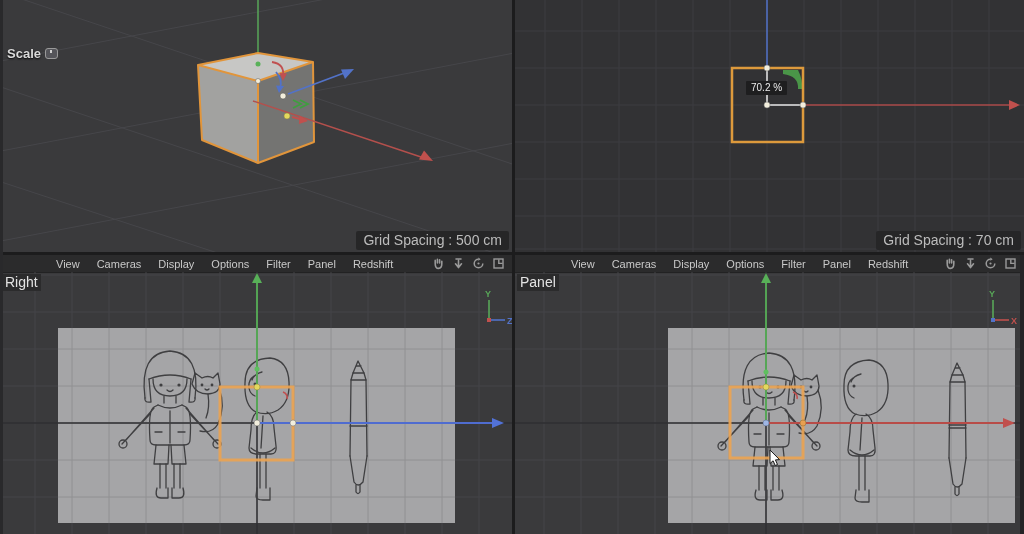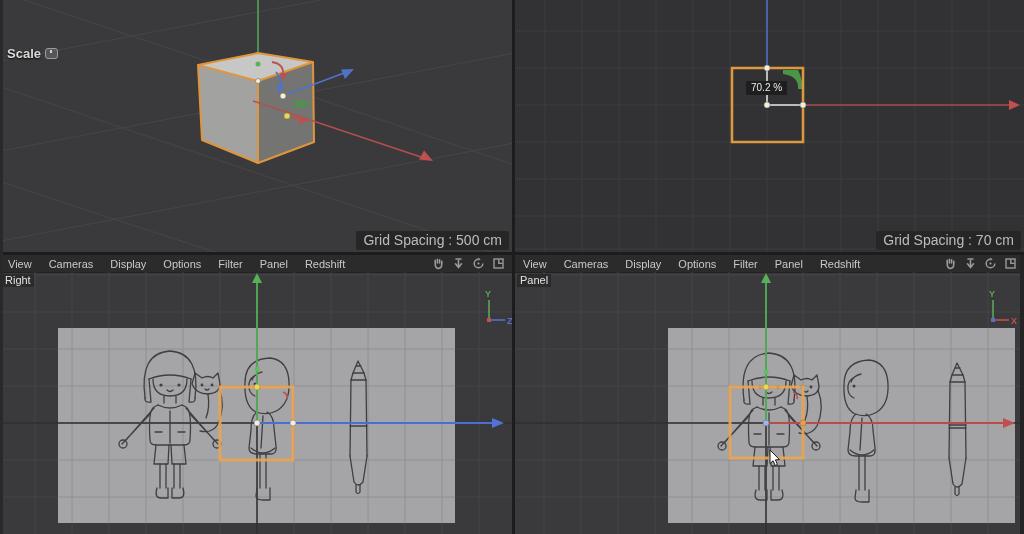--- a/index.html
+++ b/index.html
@@ -18,28 +18,28 @@
   .tool-hint{position:absolute;left:7px;top:46px;display:flex;align-items:center;gap:4px;
              color:#d9d9d9;font-size:13px;font-weight:bold;text-shadow:0 1px 2px #000;}
   .lmb-icon{display:inline-block;width:11px;height:9px;border:1px solid #9a9a9a;border-radius:3px;
             background:#55555a;position:relative;}
   .lmb-icon:after{content:"";position:absolute;left:4px;top:1px;width:2px;height:3px;background:#cfcfcf;}
   .grid-spacing{position:absolute;right:3px;bottom:2px;background:#262627;color:#bcbcbc;
                 font-size:14px;padding:1px 7px 2px;border-radius:2px;}
   .scale-readout{position:absolute;left:231px;top:81px;background:#1e1e1f;color:#ebebeb;
                  font-size:10px;padding:1px 5px 2px;border-radius:1px;}
   .menubar{position:absolute;left:0;top:0;right:0;height:17px;background:#2b2b2c;
-           border-bottom:1px solid #222223;display:flex;align-items:center;}
+           border-bottom:1px solid #222223;display:flex;align-items:center;padding-left:48px;}
   .menu-items{display:flex;align-items:center;padding-left:8px;flex:1;}
   .menu-item{color:#c9c9c9;font-size:11px;margin-right:17px;cursor:default;white-space:nowrap;}
   .menu-icons{display:flex;align-items:center;gap:7px;padding-right:7px;}
   .menu-icons svg{width:13px;height:13px;}
   .vp-body{position:absolute;left:0;top:17px;right:0;bottom:0;}
   .vp-label{position:absolute;left:2px;top:2px;background:#2b2b2c;color:#e3e3e3;
-            font-size:11px;padding:0 3px 1px;}
+            font-size:14px;padding:0 3px 1px;}
   .axis-letter{font-size:9px;font-family:"Liberation Sans",sans-serif;font-weight:bold;}
 </style>
 </head>
 <body>
 
 <svg width="0" height="0" style="position:absolute">
 <defs>
 <g id="refsheet" fill="none" stroke="#3f3f41" stroke-width="1.3" stroke-linecap="round" stroke-linejoin="round">
 
   <path d="M87,70 Q81,25 112,23 Q143,25 137,70"></path>

